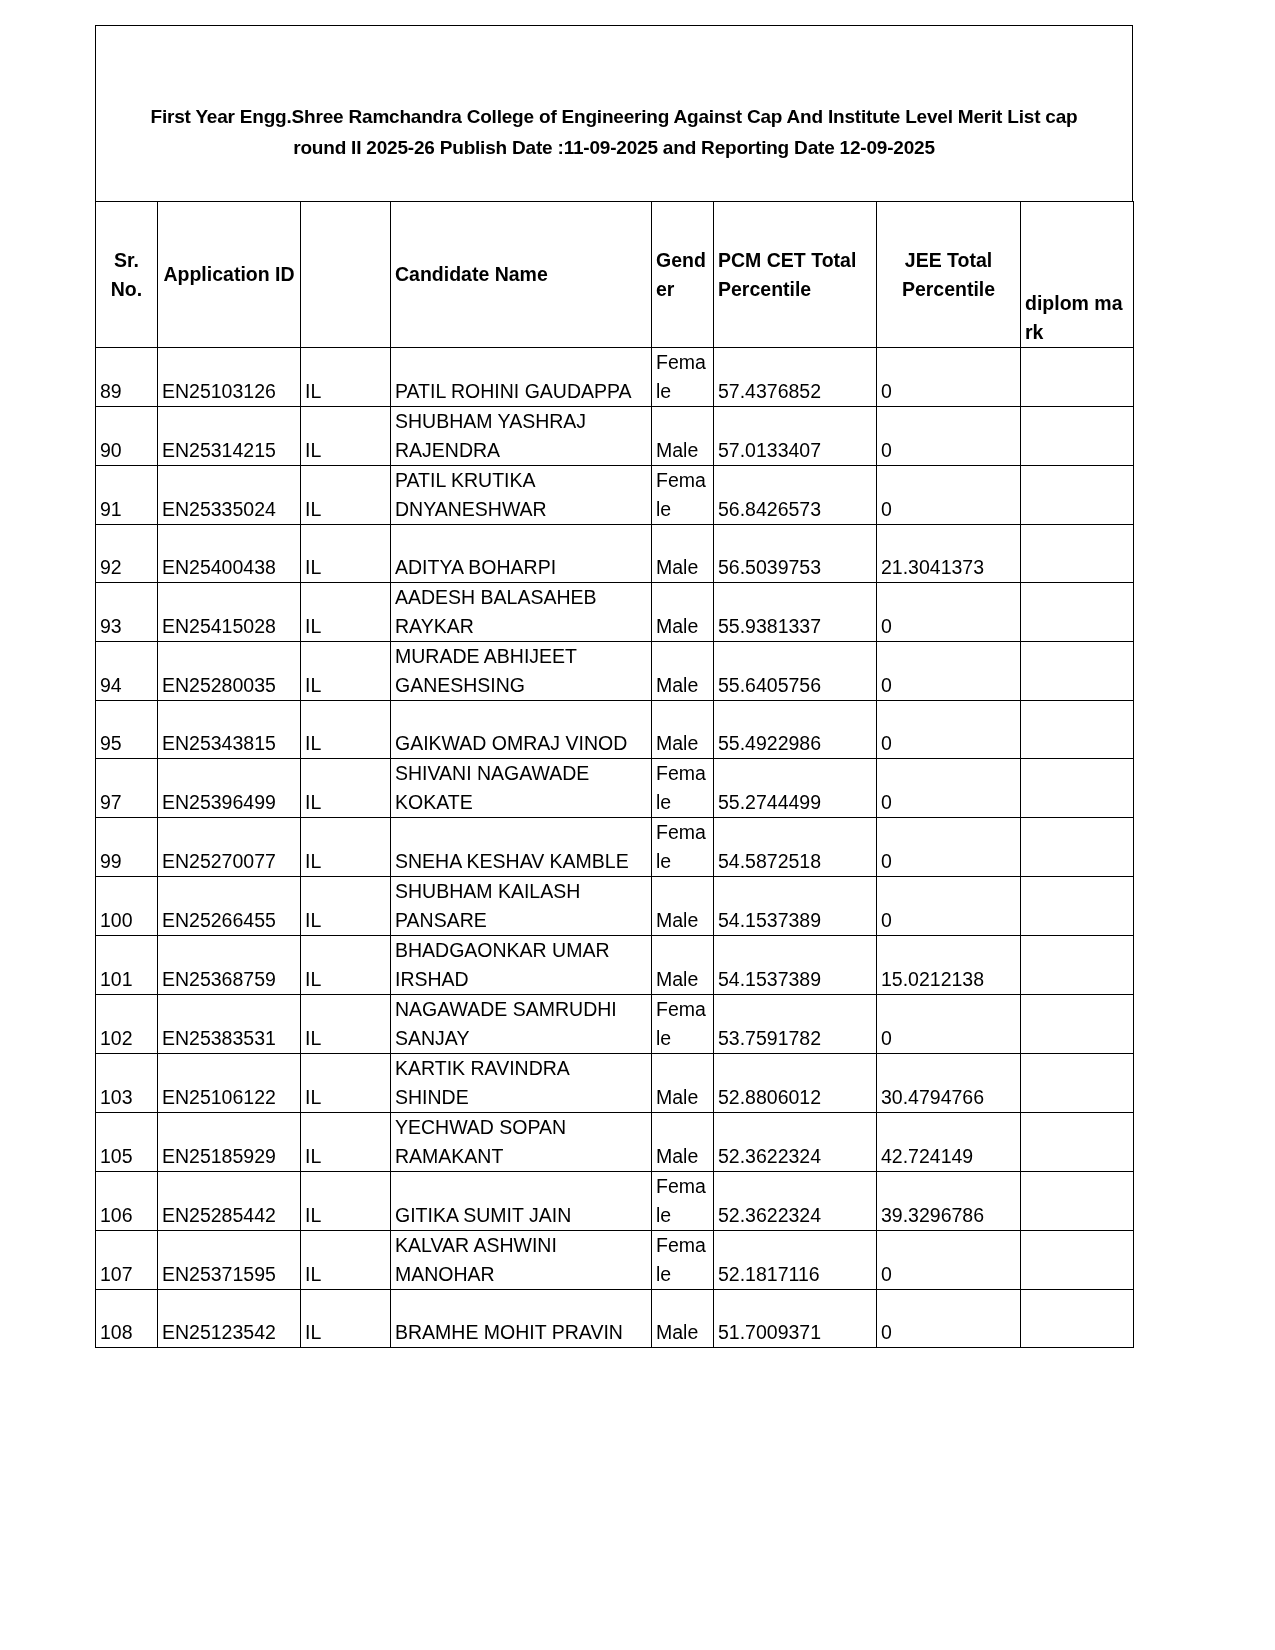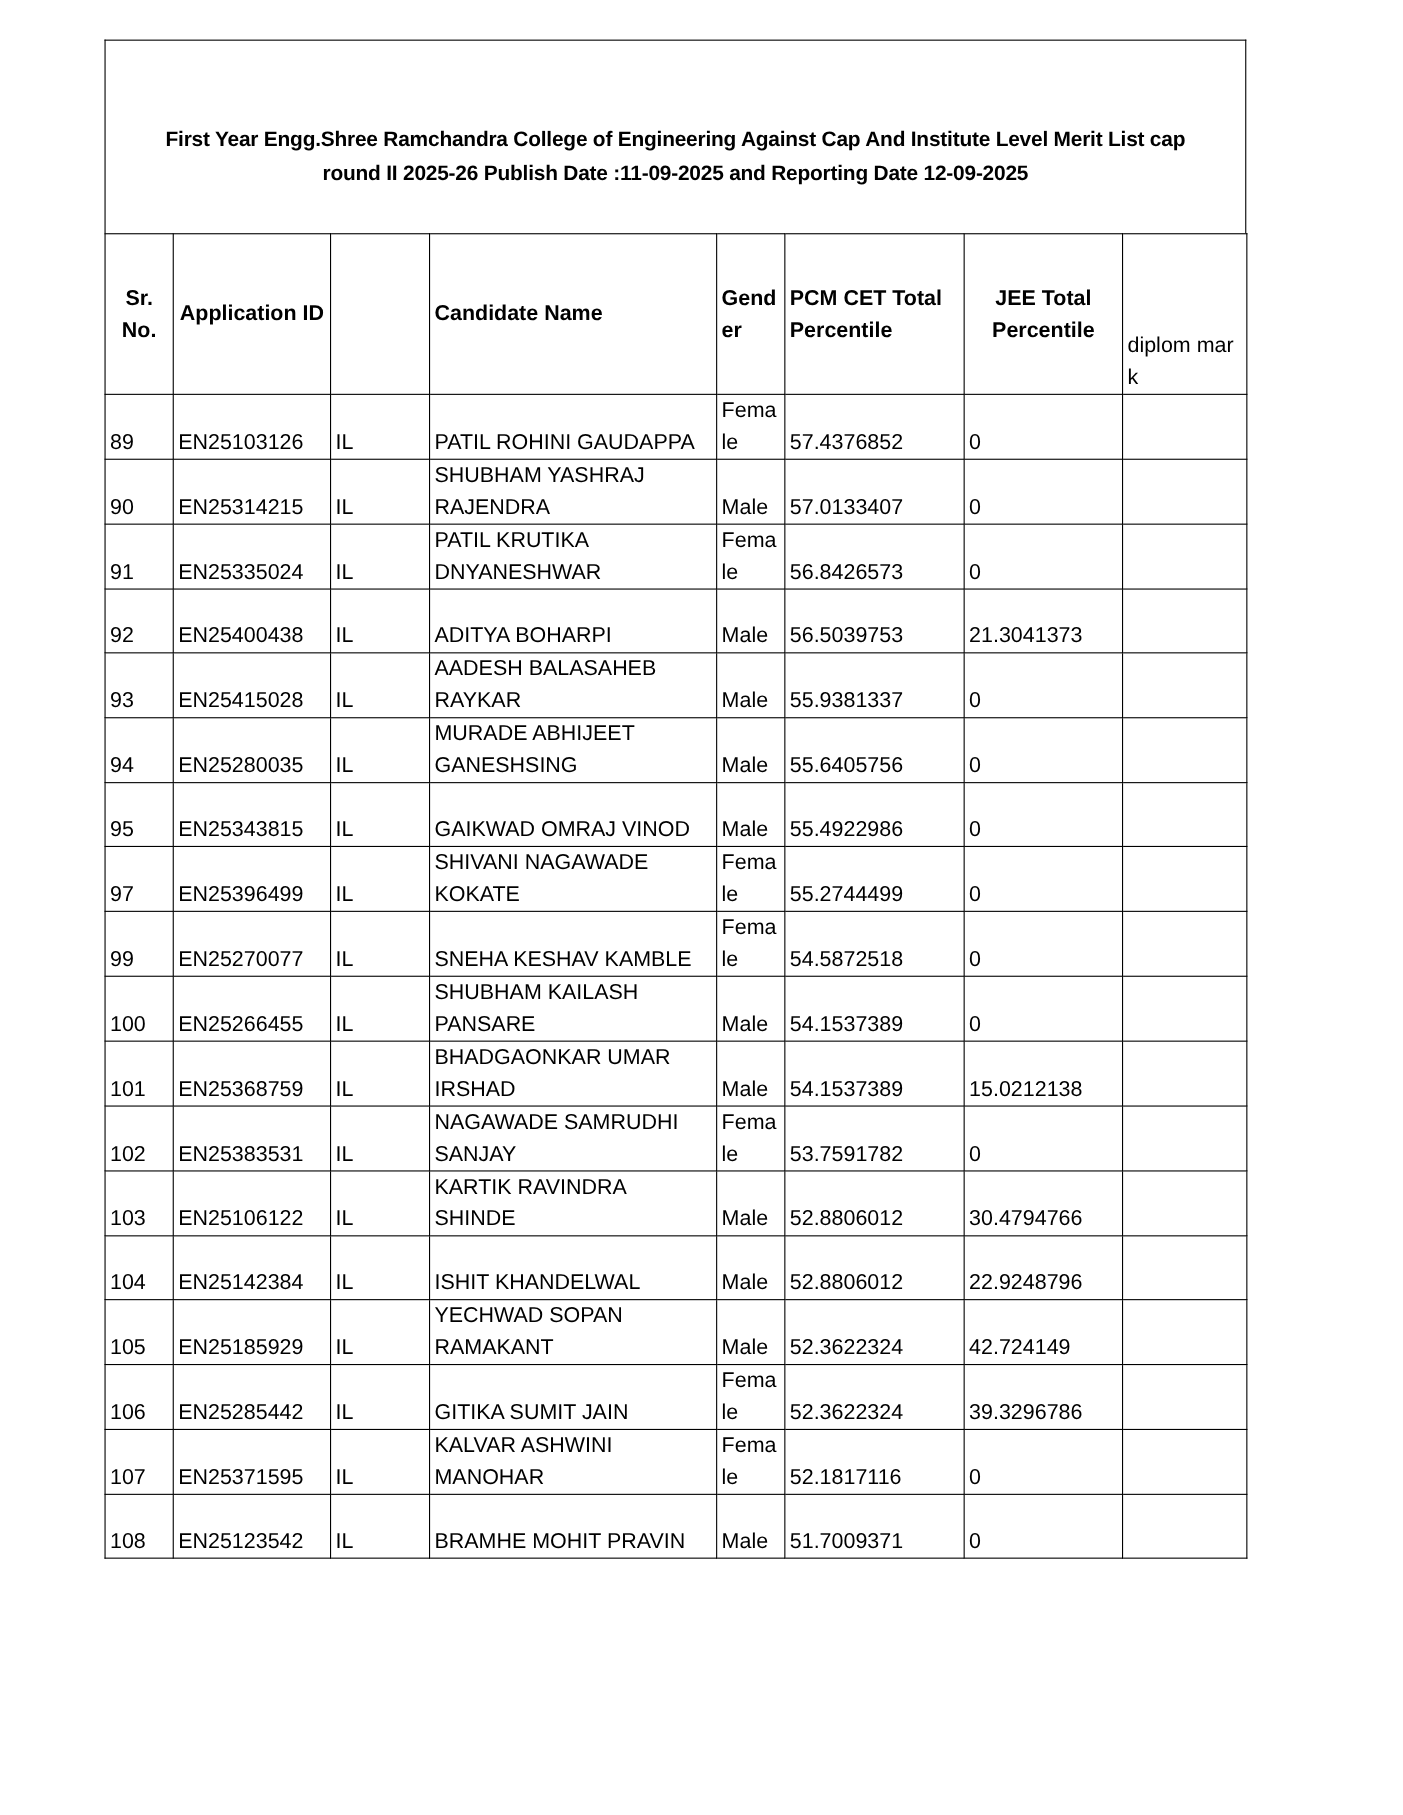--- a/index.html
+++ b/index.html
@@ -1,32 +1,32 @@
 <!DOCTYPE html>
 <html><head>
 <meta charset="utf-8">
 <style>
   html, body { margin: 0; padding: 0; background: #ffffff; }
   body { width: 1275px; height: 1650px; position: relative; font-family: "Liberation Sans", sans-serif; color: #000; }
-  .page { position: absolute; left: 95px; top: 36px; width: 1038px; }
+  .page { position: absolute; left: 95px; top: 25px; width: 1038px; }
   .title-box {
     height: 176px; border: 1.5px solid #000; border-bottom: none;
     display: flex; align-items: flex-end; justify-content: center; box-sizing: border-box;
     padding: 0 20px 38px 20px;
   }
   .title {
     font-weight: bold; font-size: 19px; line-height: 31px; text-align: center;
     font-family: "Liberation Sans Narrow", "Liberation Sans", sans-serif; letter-spacing: -0.2px;
   }
   table { border-collapse: collapse; width: 1038px; table-layout: fixed; }
   td, th { border: 1.5px solid #000; padding: 0 4px; font-size: 19.5px; line-height: 29px; vertical-align: bottom; overflow: hidden; }
   th { font-weight: bold; height: 145px; vertical-align: middle; }
   th.left { text-align: left; }
   th.center { text-align: center; }
-  th.diploma { font-weight: normal; text-align: left; vertical-align: bottom; }
+  th.diploma { font-weight: bold; text-align: left; vertical-align: bottom; }
   td { height: 57px; }
   td.c { }
   td.l { text-align: left; }
   .wrap { white-space: normal; word-break: break-all; }
 </style>
 </head>
 <body>
 
 <div class="page">
   <div class="title-box">
@@ -183,30 +183,20 @@
           <td class="c">103</td>
           <td class="c">EN25106122</td>
           <td class="l">IL</td>
           <td class="l">KARTIK RAVINDRA SHINDE</td>
           <td class="l wrap">Male</td>
           <td class="l">52.8806012</td>
           <td class="c">30.4794766</td>
           <td class="l"></td>
         </tr>
         <tr>
-          <td class="c">104</td>
-          <td class="c">EN25142384</td>
-          <td class="l">IL</td>
-          <td class="l">ISHIT KHANDELWAL</td>
-          <td class="l wrap">Male</td>
-          <td class="l">52.8806012</td>
-          <td class="c">22.9248796</td>
-          <td class="l"></td>
-        </tr>
-        <tr>
           <td class="c">105</td>
           <td class="c">EN25185929</td>
           <td class="l">IL</td>
           <td class="l">YECHWAD SOPAN RAMAKANT</td>
           <td class="l wrap">Male</td>
           <td class="l">52.3622324</td>
           <td class="c">42.724149</td>
           <td class="l"></td>
         </tr>
         <tr>

